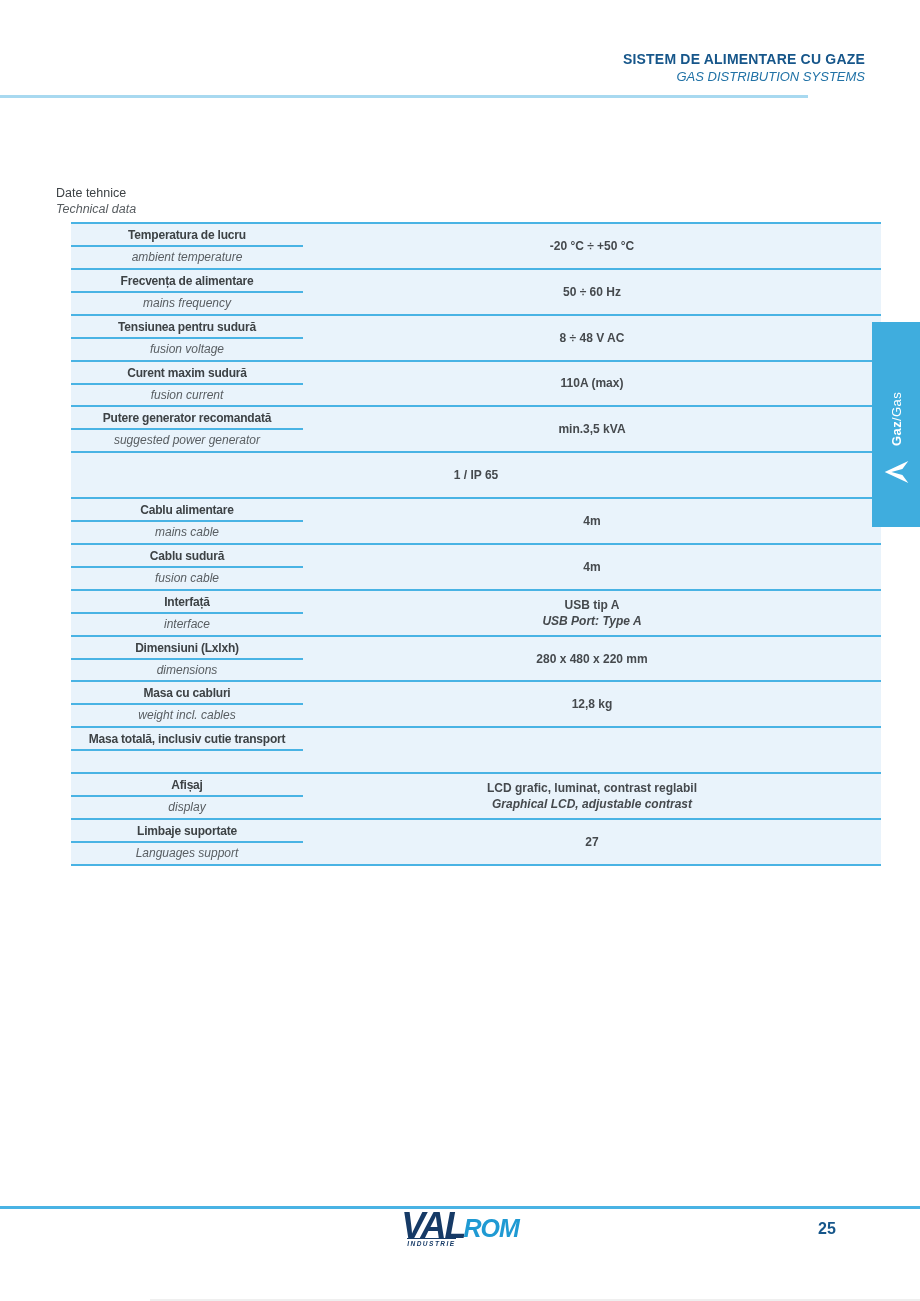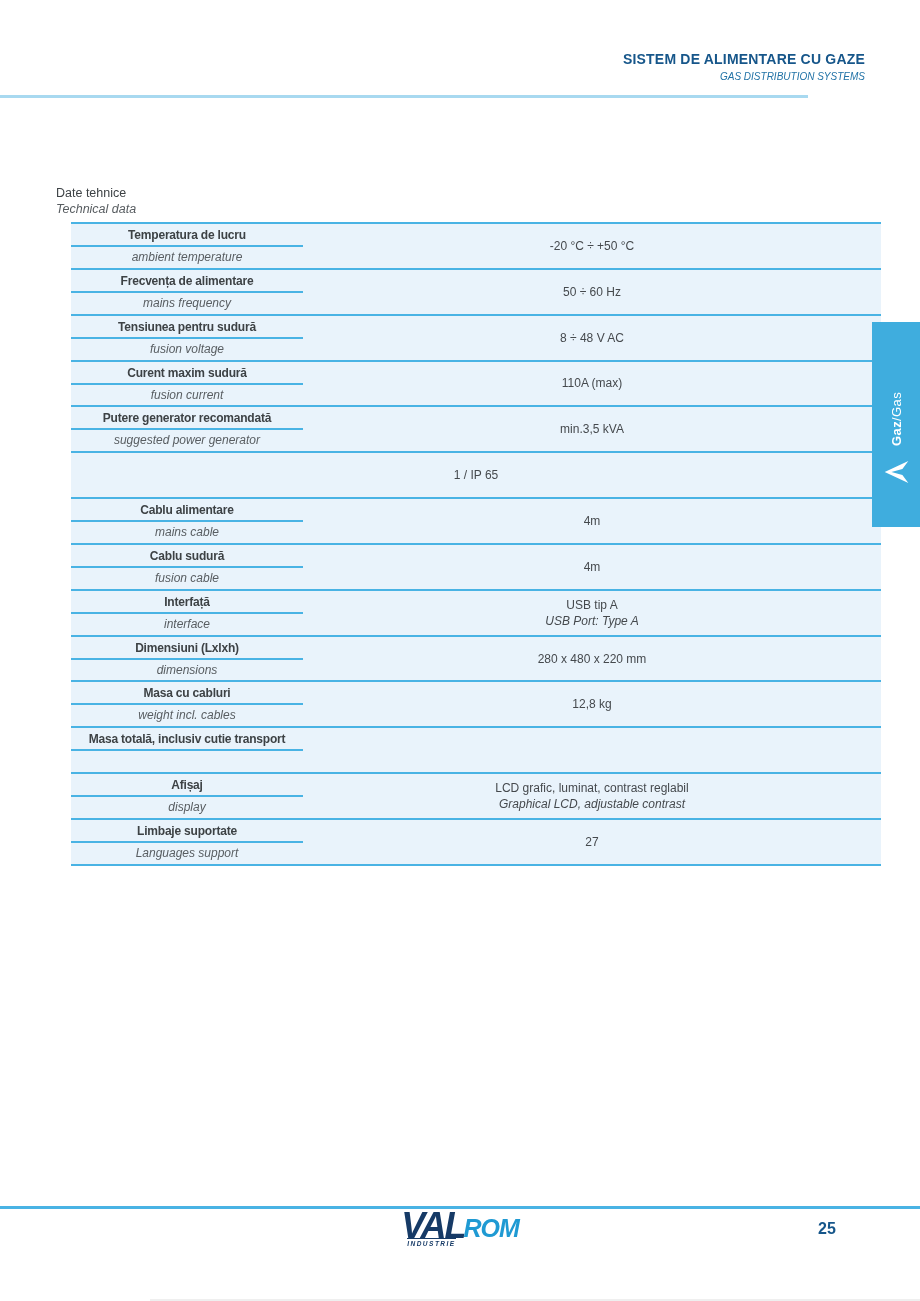--- a/index.html
+++ b/index.html
@@ -28,21 +28,21 @@
   }
   
   .header-block{
     position:absolute;top:50px;right:55px;text-align:right;
   }
   .header-title{
     font-size:14px;font-weight:bold;color:var(--title-blue);
     letter-spacing:.2px;line-height:18px;
   }
   .header-subtitle{
-    font-size:10px;font-style:italic;color:var(--subtitle-blue);
+    font-size:13px;font-style:italic;color:var(--subtitle-blue);
     line-height:17px;
   }
   .header-rule{
     position:absolute;top:95px;left:0;width:808px;height:3px;
     background:var(--accent-light);
   }
   
   .section-heading{position:absolute;top:185px;left:56px;}
   .section-title{font-size:12.5px;font-weight:normal;color:var(--label-dark);line-height:16px;}
   .section-subtitle{font-size:12.5px;font-style:italic;color:var(--label-gray);line-height:16px;}
@@ -66,21 +66,21 @@
     font-size:12px;font-weight:bold;color:var(--label-dark);
     letter-spacing:-.2px;white-space:nowrap;line-height:19px;
   }
   .label-rule{background:var(--accent);width:232px;}
   .label-en{
     text-align:center;font-size:12px;font-style:italic;color:var(--label-gray);
     line-height:20px;white-space:nowrap;
   }
   .value-cell{
     flex:1;display:flex;flex-direction:column;justify-content:center;align-items:center;
-    font-size:12px;color:var(--value-dark);line-height:16px;
+    font-size:12px;color:var(--value-dark);line-height:16px;font-weight:bold;
   }
   .value-line2{font-style:italic;}
   
   .side-tab{
     position:absolute;left:872px;top:322px;width:48px;height:205px;
     background:var(--tab-bg);
     display:flex;flex-direction:column;align-items:center;
   }
   .side-tab-text{
     margin-top:32px;height:92px;

